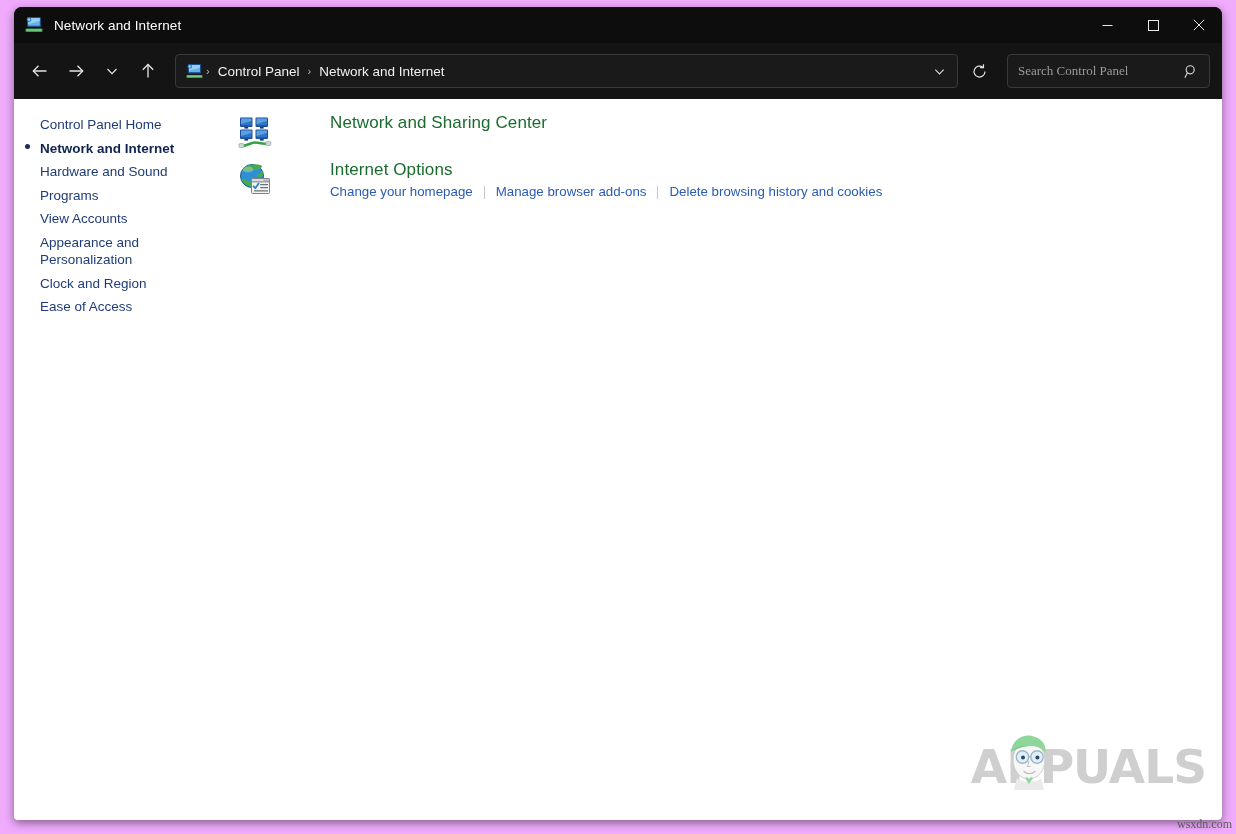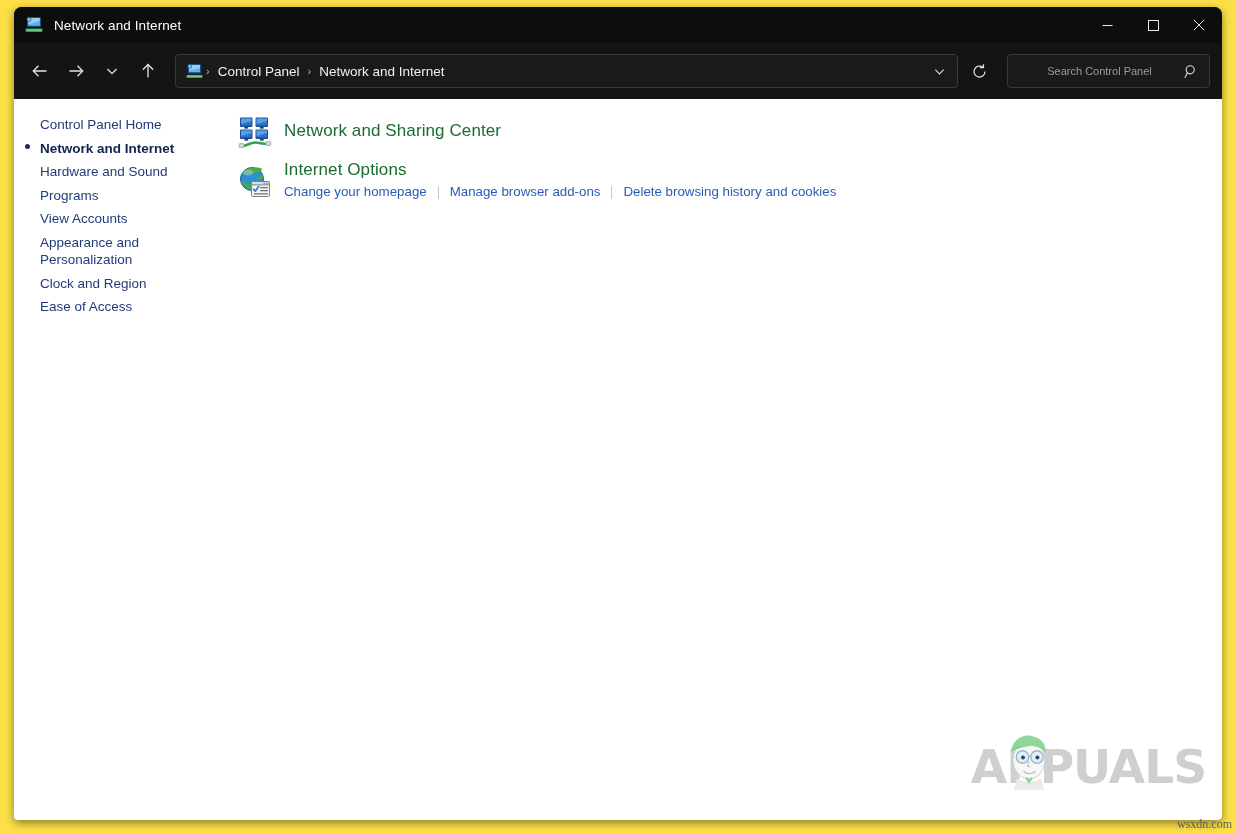--- a/index.html
+++ b/index.html
@@ -9,21 +9,21 @@
     height: 834px;
     background: #ffffff;
     font-family: "Liberation Sans", sans-serif;
     overflow: hidden;
   }
 
   #app {
     position: relative;
     width: 1236px;
     height: 834px;
-    background: #fde047;
+    background: #f0abfc;
   }
 
   
   .window {
     position: absolute;
     left: 14px;
     top: 7px;
     width: 1208px;
     height: 813px;
     background: #141414;
@@ -149,24 +149,23 @@
     align-items: center;
     padding: 0 8px 0 10px;
     flex: 0 0 auto;
   }
   .search-input {
     flex: 1 1 auto;
     background: transparent;
     border: none;
     outline: none;
     color: #e8e8e8;
-    font-family: Liberation Sans, sans-serif;
-    font-size: 11px;
+    font-family: Liberation Serif, serif;
+    font-size: 13px;
     min-width: 0;
-    text-align: center;
   }
   .search-input::placeholder { color: #9b9b9b; }
   .search-icon-btn {
     width: 20px; height: 20px;
     display: flex; align-items: center; justify-content: center;
     color: #d8d8d8;
     flex: 0 0 auto;
   }
 
   
@@ -208,22 +207,23 @@
 
   
   .content {
     flex: 1 1 auto;
     padding: 13px 0 0 12px;
     position: relative;
     overflow: hidden;
   }
   .cat {
     display: flex;
-    align-items: center;
+    align-items: flex-start;
     margin-bottom: 10px;
+    gap: 46px;
   }
   .cat-icon {
     width: 34px;
     height: 34px;
     flex: 0 0 auto;
     margin-top: 3px;
     position: relative;
   }
   .cat-body { margin-left: 12px; }
   .cat-title {

